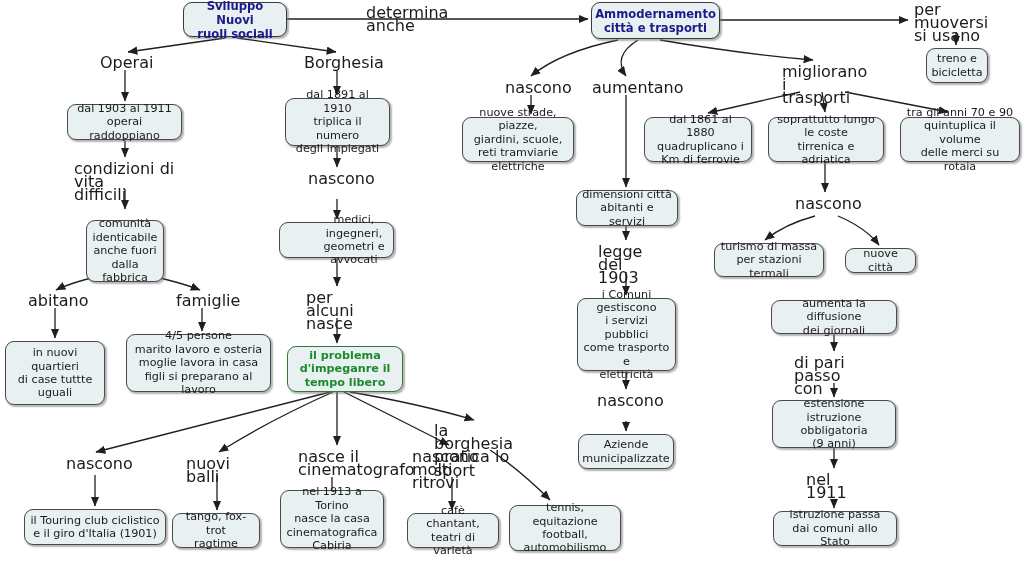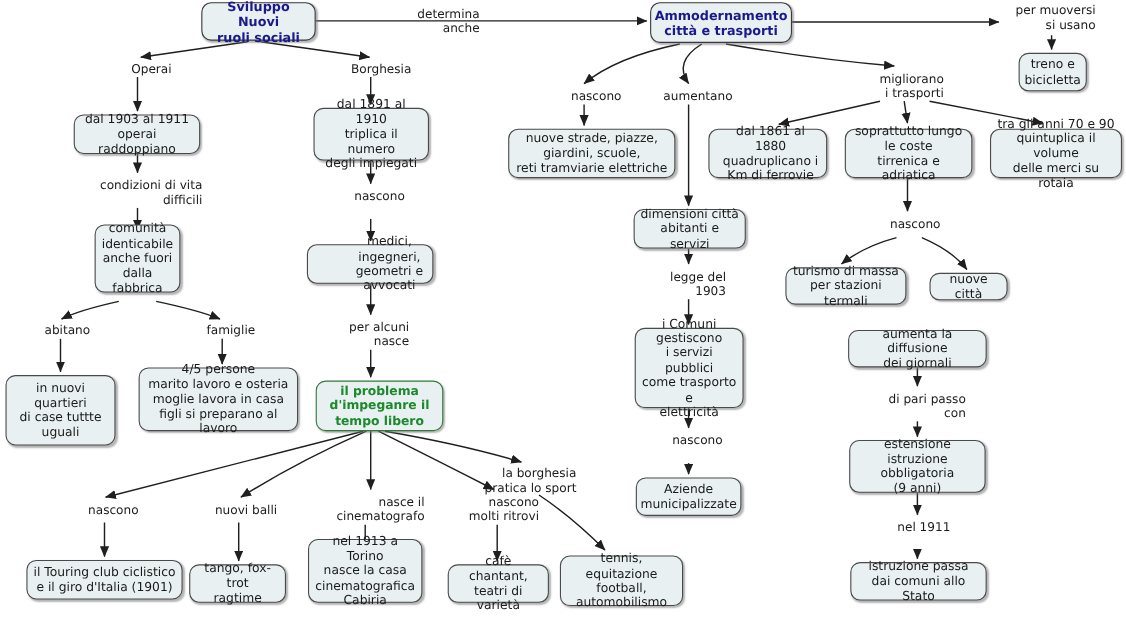--- a/index.html
+++ b/index.html
@@ -48,22 +48,22 @@
     border-width: 1.4px;
   }
   .node.green {
     color: #1a8a2a;
     font-weight: bold;
     border-color: #2f7a38;
     border-width: 1.4px;
   }
   .edge-label {
     position: absolute;
-    text-align: right;
-    font-size: 11px;
+    text-align: left;
+    font-size: 16px;
     line-height: 13.2px;
     color: #1b1b1b;
     white-space: pre-line;
     background: transparent;
   }
 </style>
 </head>
 <body>
 
 <div id="canvas">
@@ -163,35 +163,35 @@
 ruoli sociali</div>
       <div class="node root" style="left: 591px; top: 2px; width: 129px; height: 37px;">Ammodernamento
 città e trasporti</div>
       <div class="node" style="left: 926px; top: 48px; width: 62px; height: 35px;">treno e
 bicicletta</div>
       <div class="node" style="left: 67px; top: 104px; width: 115px; height: 36px;">dal 1903 al 1911
 operai raddoppiano</div>
       <div class="node" style="left: 285px; top: 98px; width: 105px; height: 48px;">dal 1891 al 1910
 triplica il numero
 degli impiegati</div>
-      <div class="node" style="left: 462px; top: 117px; width: 152px; height: 45px;">nuove strade, piazze,
+      <div class="node" style="left: 462px; top: 117px; width: 112px; height: 45px;">nuove strade, piazze,
 giardini, scuole,
 reti tramviarie elettriche</div>
       <div class="node" style="left: 644px; top: 117px; width: 108px; height: 45px; padding-left: 10px;">dal 1861 al 1880
 quadruplicano i
 Km di ferrovie</div>
       <div class="node" style="left: 768px; top: 117px; width: 116px; height: 45px;">soprattutto lungo
 le coste
 tirrenica e adriatica</div>
       <div class="node" style="left: 900px; top: 117px; width: 120px; height: 45px;">tra gli anni 70 e 90
 quintuplica il volume
 delle merci su rotaia</div>
       <div class="node" style="left: 576px; top: 190px; width: 102px; height: 36px;">dimensioni città
 abitanti e servizi</div>
-      <div class="node" style="left: 86px; top: 204px; width: 78px; height: 62px;">comunità
+      <div class="node" style="left: 86px; top: 220px; width: 78px; height: 62px;">comunità
 identicabile
 anche fuori
 dalla fabbrica</div>
       <div class="node" style="left: 279px; top: 222px; width: 115px; height: 36px; padding-left: 40px;">medici, ingegneri,
 geometri e avvocati</div>
       <div class="node" style="left: 714px; top: 243px; width: 110px; height: 34px;">turismo di massa
 per stazioni termali</div>
       <div class="node" style="left: 845px; top: 248px; width: 71px; height: 25px;">nuove città</div>
       <div class="node" style="left: 771px; top: 300px; width: 126px; height: 34px;">aumenta la diffusione
 dei giornali</div>

